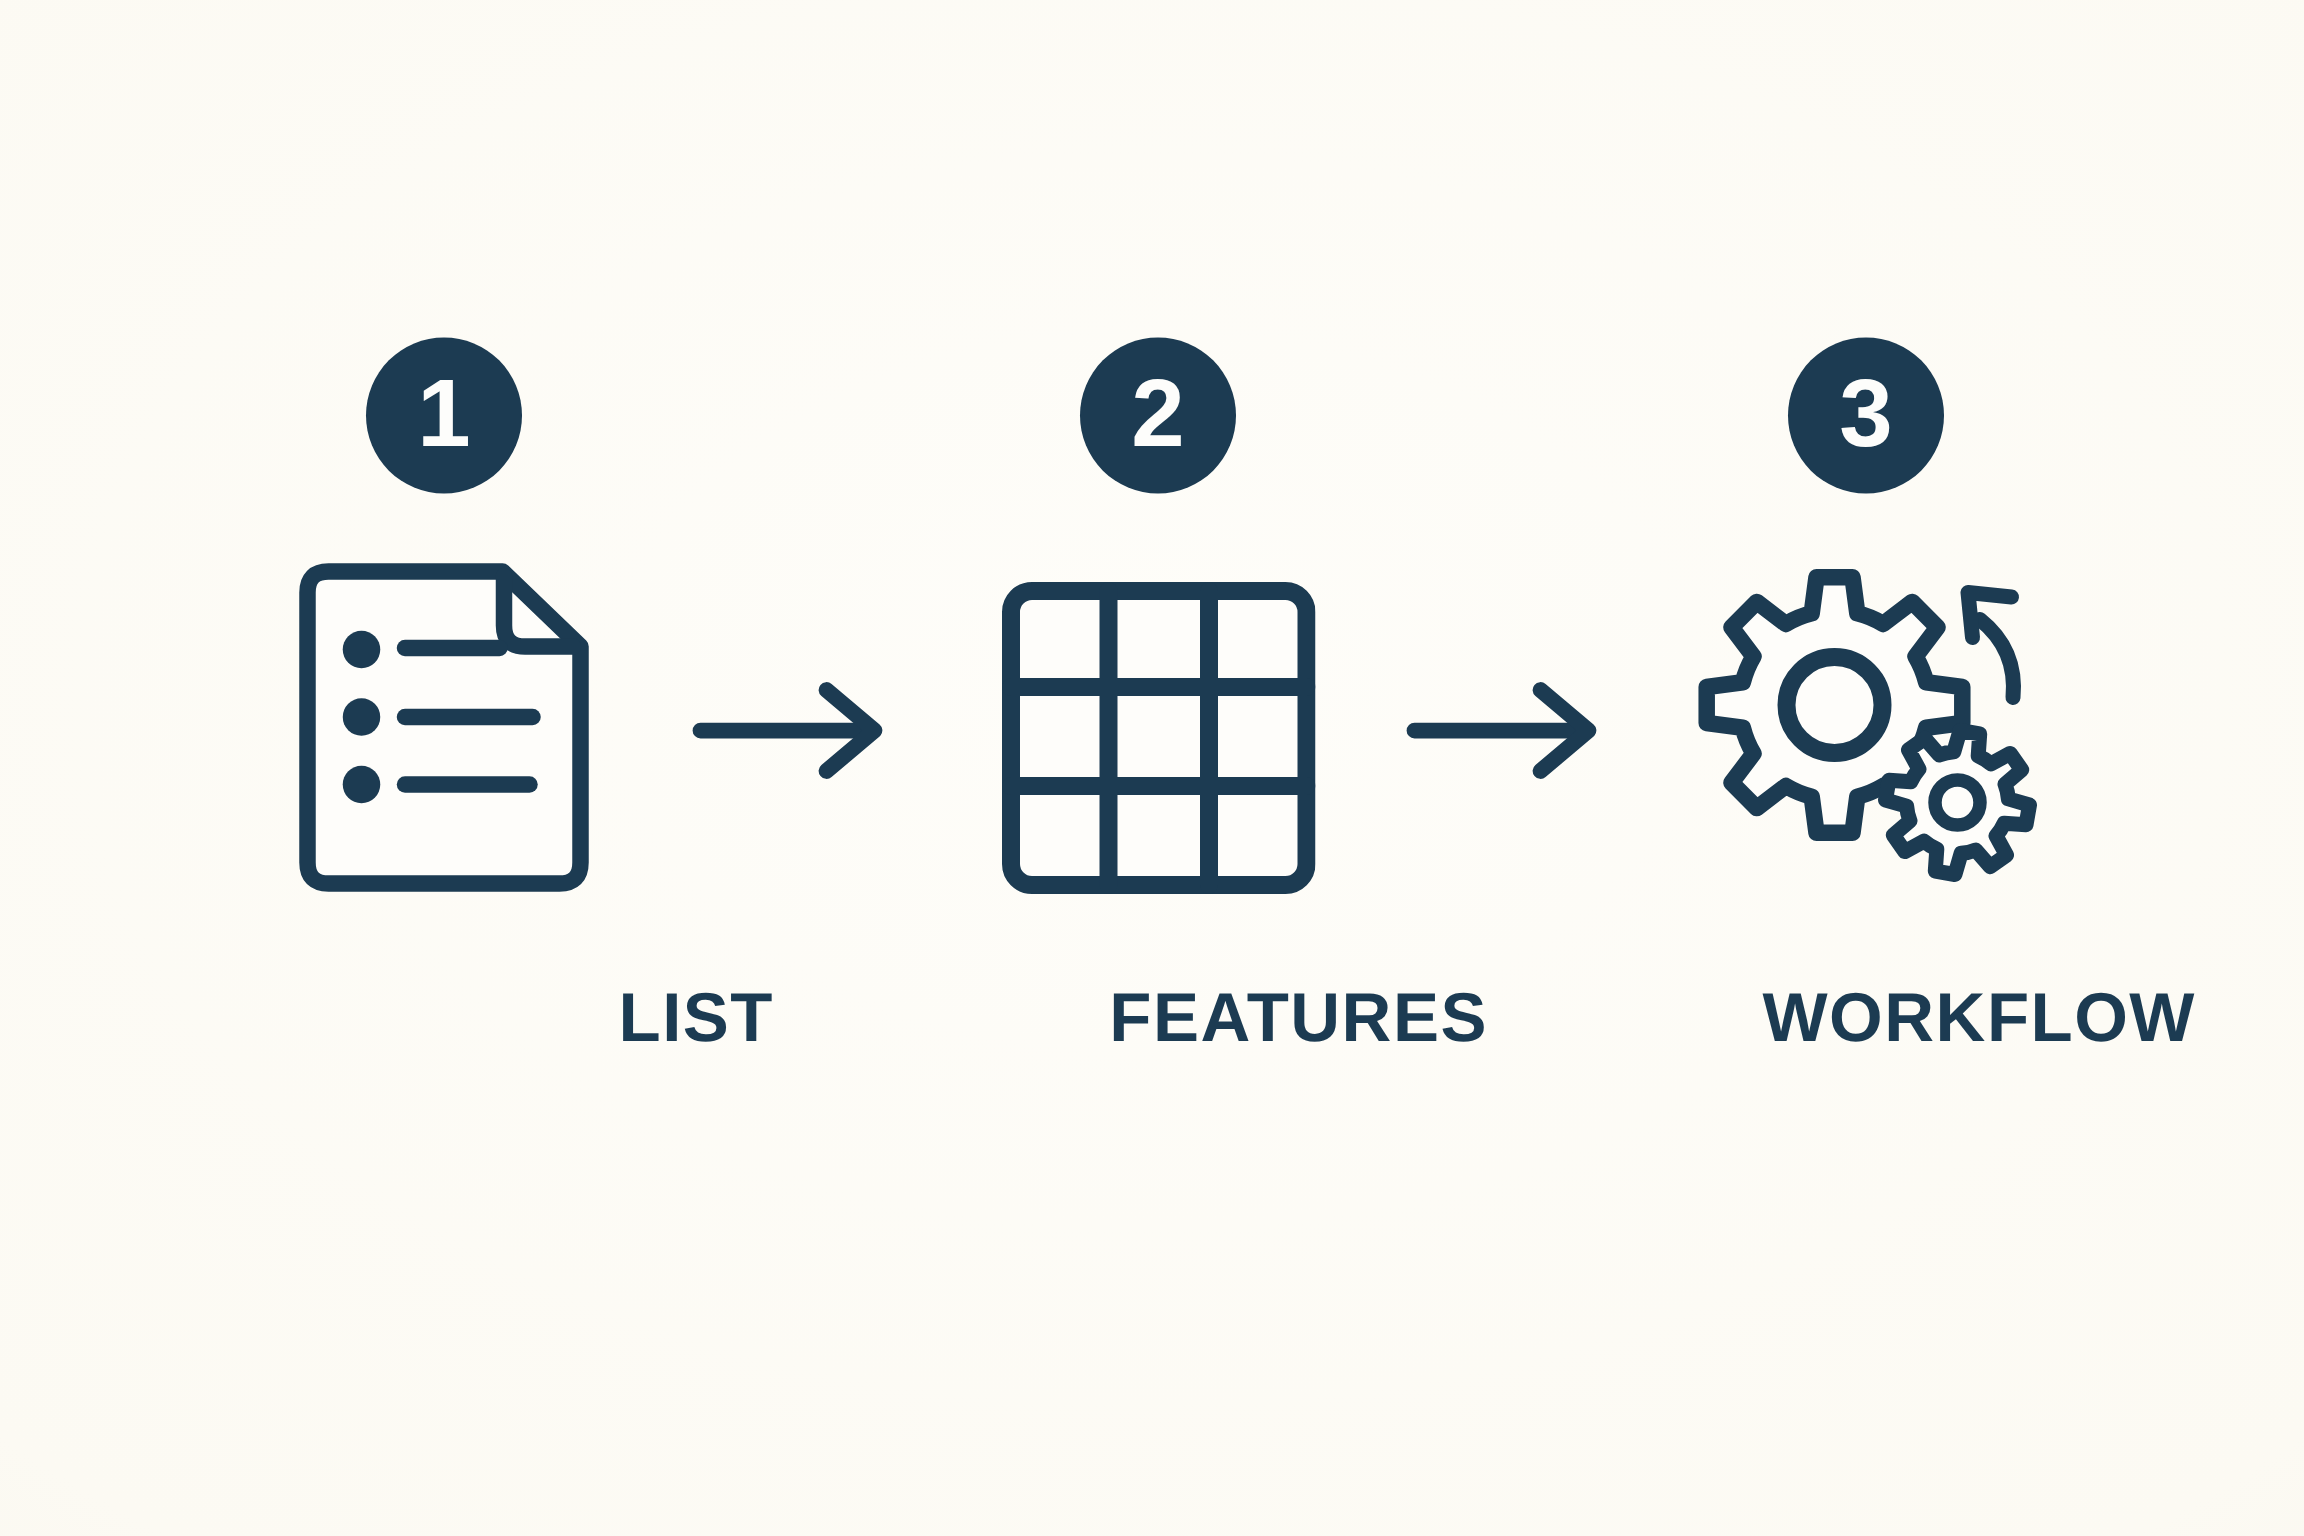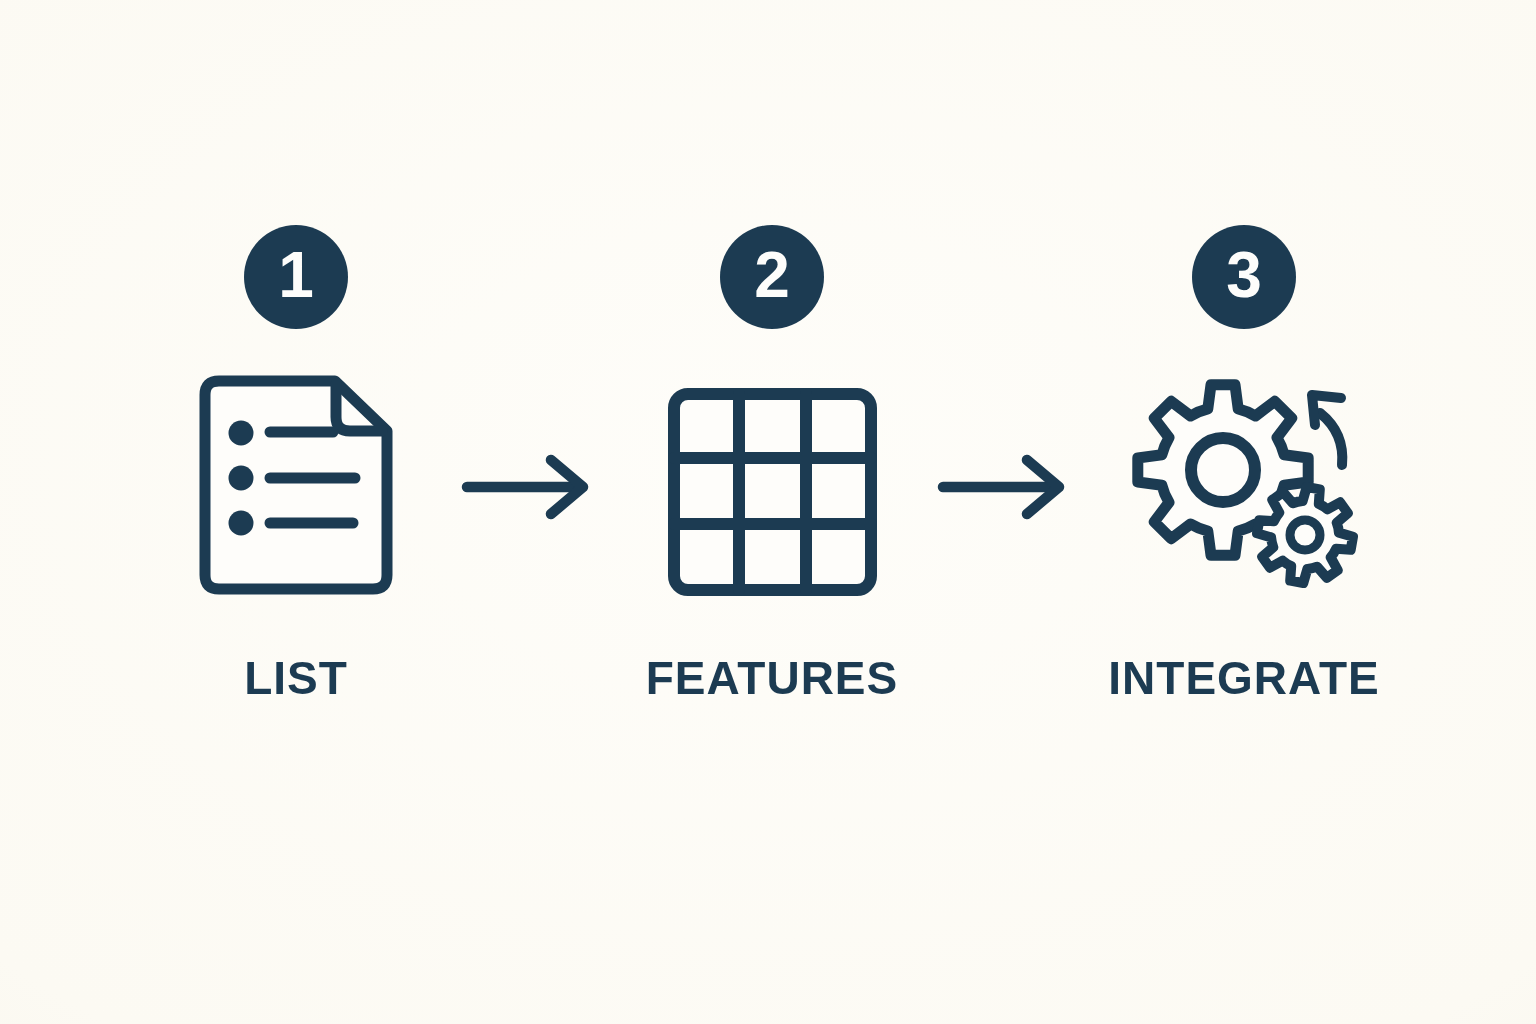--- a/index.html
+++ b/index.html
@@ -26,21 +26,21 @@
   .icon-doc   { top:371px; }
   .icon-grid  { top:388px; }
   .icon-gears { top:377px; }
 
   svg .stroke   { stroke:var(--ink); fill:none; stroke-linecap:round; stroke-linejoin:round; }
   svg .paperfill{ fill:var(--bright); }
   svg .inkfill  { fill:var(--ink); stroke:none; }
 
   .label {
     position:absolute; top:648px; left:0; right:0;
-    text-align:center; color:var(--ink);
+    text-align:right; color:var(--ink);
     font-size:46px; font-weight:700; line-height:61px; letter-spacing:1px;
   }
   .label span { display:block; }
 
   .arrow { position:absolute; top:451px; }
   .arrow-1 { left:461px; } .arrow-2 { left:937px; }
 </style>
 </head>
 <body>
 
@@ -103,17 +103,17 @@
       <svg width="230" height="240" viewBox="0 0 230 240">
         <path class="stroke" stroke-width="10" d="M 191 36 Q 216 56 213 88"></path>
         <path class="stroke" stroke-width="10" d="M 212 21 L 183 18 L 186 48"></path>
         <path class="stroke paperfill" stroke-width="11" d="M 155.1 77.8 L 179.2 81.0 L 179.2 105.0 L 155.1 108.2 A 63 63 0 0 1 148.0 125.4 L 148.0 125.4 L 162.7 144.8 L 145.8 161.7 L 126.4 147.0 A 63 63 0 0 1 109.2 154.1 L 109.2 154.1 L 106.0 178.2 L 82.0 178.2 L 78.8 154.1 A 63 63 0 0 1 61.6 147.0 L 61.6 147.0 L 42.2 161.7 L 25.3 144.8 L 40.0 125.4 A 63 63 0 0 1 32.9 108.2 L 32.9 108.2 L 8.8 105.0 L 8.8 81.0 L 32.9 77.8 A 63 63 0 0 1 40.0 60.6 L 40.0 60.6 L 25.3 41.2 L 42.2 24.3 L 61.6 39.0 A 63 63 0 0 1 78.8 31.9 L 78.8 31.9 L 82.0 7.8 L 106.0 7.8 L 109.2 31.9 A 63 63 0 0 1 126.4 39.0 L 126.4 39.0 L 145.8 24.3 L 162.7 41.2 L 148.0 60.6 A 63 63 0 0 1 155.1 77.8 Z"></path>
         <circle class="stroke" stroke-width="12" cx="94" cy="93" r="32"></circle>
         <path class="stroke paperfill" stroke-width="10" d="M 209.9 155.6 L 224.0 159.7 L 221.7 172.8 L 207.1 171.8 A 34 34 0 0 1 201.7 180.3 L 201.7 180.3 L 208.7 193.1 L 197.8 200.8 L 188.2 189.7 A 34 34 0 0 1 178.4 191.9 L 178.4 191.9 L 174.3 206.0 L 161.2 203.7 L 162.2 189.1 A 34 34 0 0 1 153.7 183.7 L 153.7 183.7 L 140.9 190.7 L 133.2 179.8 L 144.3 170.2 A 34 34 0 0 1 142.1 160.4 L 142.1 160.4 L 128.0 156.3 L 130.3 143.2 L 144.9 144.2 A 34 34 0 0 1 150.3 135.7 L 150.3 135.7 L 143.3 122.9 L 154.2 115.2 L 163.8 126.3 A 34 34 0 0 1 173.6 124.1 L 173.6 124.1 L 177.7 110.0 L 190.8 112.3 L 189.8 126.9 A 34 34 0 0 1 198.3 132.3 L 198.3 132.3 L 211.1 125.3 L 218.8 136.2 L 207.7 145.8 A 34 34 0 0 1 209.9 155.6 Z"></path>
         <circle class="stroke" stroke-width="9" cx="176" cy="158" r="15"></circle>
       </svg>
     </div>
     <div class="label">
-      <span>INTEGRATE</span>
+      <span>WORKFLOW</span>
     </div>
   </section>
 
 </div>
 
 </body></html>

